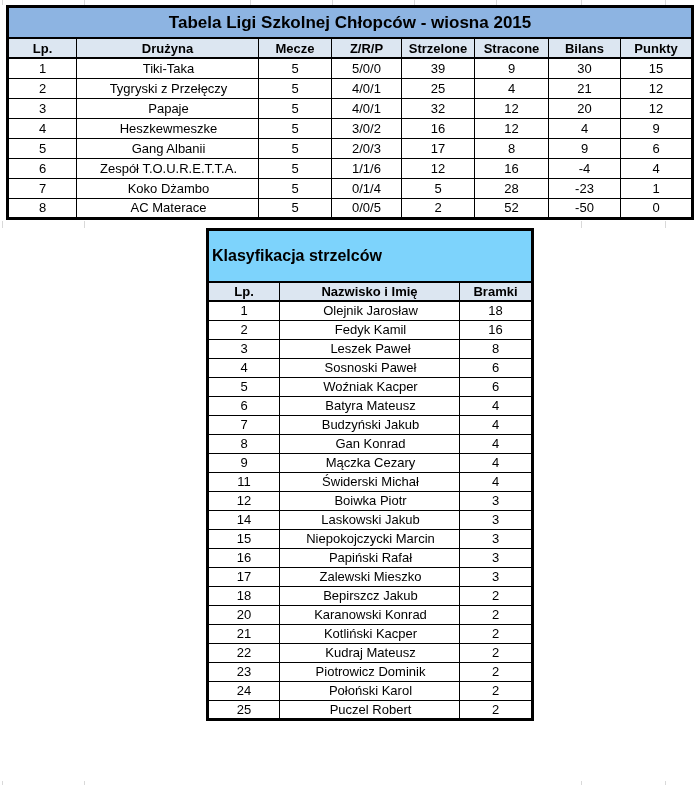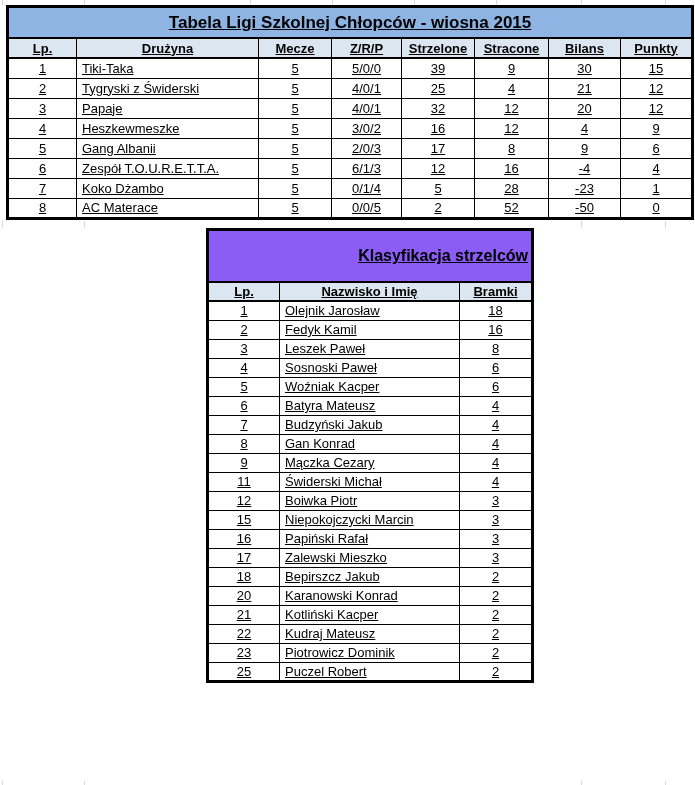--- a/index.html
+++ b/index.html
@@ -24,21 +24,20 @@
   }
   .stub-top    { top: 0;   height: 5px; }
   .stub-mid    { top: 221px; height: 7px; }
   .stub-bottom { top: 781px; height: 4px; }
 
   table {
     border-collapse: collapse;
     table-layout: fixed;
     position: absolute;
     background: #ffffff;
-    text-decoration: underline;
   }
 
   td, th {
     border: 1px solid #000;
     overflow: hidden;
     white-space: nowrap;
     font-size: 13px;
     font-weight: normal;
     padding: 0 3px;
     vertical-align: middle;
@@ -71,39 +70,39 @@
   #league-table tbody tr { height: 20px; }
 
   
   #scorers-table {
     left: 206px;
     top: 228px;
     width: 325px;
     border: 3px solid #000;
   }
   #scorers-table .title-row th {
-    background: #8b5cf6;
+    background: #7dd3fc;
     font-size: 16px;
     font-weight: bold;
-    text-align: right;
+    text-align: left;
     height: 50px;
     border: 3px solid #000;
     border-bottom-width: 2px;
   }
   #scorers-table .head-row th {
     background: #DCE6F1;
     font-weight: bold;
     text-align: center;
     height: 17px;
     border-bottom: 2px solid #000;
   }
   #scorers-table tbody tr { height: 19px; }
 
   td.ac { text-align: center; }
-  td.al { text-align: left; padding-left: 5px; }
+  td.al { text-align: center; padding-left: 5px; }
 </style>
 </head>
 <body>
 
 <div class="gridstub stub-top" style="left:2px"></div>
 <div class="gridstub stub-top" style="left:84px"></div>
 <div class="gridstub stub-top" style="left:250px"></div>
 <div class="gridstub stub-top" style="left:332px"></div>
 <div class="gridstub stub-top" style="left:414px"></div>
 <div class="gridstub stub-top" style="left:496px"></div>
@@ -150,21 +149,21 @@
         <td class="al">Tiki-Taka</td>
         <td class="ac">5</td>
         <td class="ac">5/0/0</td>
         <td class="ac">39</td>
         <td class="ac">9</td>
         <td class="ac">30</td>
         <td class="ac">15</td>
       </tr>
       <tr>
         <td class="ac">2</td>
-        <td class="al">Tygryski z Świderski</td>
+        <td class="al">Tygryski z Przełęczy</td>
         <td class="ac">5</td>
         <td class="ac">4/0/1</td>
         <td class="ac">25</td>
         <td class="ac">4</td>
         <td class="ac">21</td>
         <td class="ac">12</td>
       </tr>
       <tr>
         <td class="ac">3</td>
         <td class="al">Papaje</td>
@@ -192,21 +191,21 @@
         <td class="ac">2/0/3</td>
         <td class="ac">17</td>
         <td class="ac">8</td>
         <td class="ac">9</td>
         <td class="ac">6</td>
       </tr>
       <tr>
         <td class="ac">6</td>
         <td class="al">Zespół T.O.U.R.E.T.T.A.</td>
         <td class="ac">5</td>
-        <td class="ac">6/1/3</td>
+        <td class="ac">1/1/6</td>
         <td class="ac">12</td>
         <td class="ac">16</td>
         <td class="ac">-4</td>
         <td class="ac">4</td>
       </tr>
       <tr>
         <td class="ac">7</td>
         <td class="al">Koko Dżambo</td>
         <td class="ac">5</td>
         <td class="ac">0/1/4</td>
@@ -294,20 +293,25 @@
         <td class="ac">11</td>
         <td class="al">Świderski Michał</td>
         <td class="ac">4</td>
       </tr>
       <tr>
         <td class="ac">12</td>
         <td class="al">Boiwka Piotr</td>
         <td class="ac">3</td>
       </tr>
       <tr>
+        <td class="ac">14</td>
+        <td class="al">Laskowski Jakub</td>
+        <td class="ac">3</td>
+      </tr>
+      <tr>
         <td class="ac">15</td>
         <td class="al">Niepokojczycki Marcin</td>
         <td class="ac">3</td>
       </tr>
       <tr>
         <td class="ac">16</td>
         <td class="al">Papiński Rafał</td>
         <td class="ac">3</td>
       </tr>
       <tr>
@@ -334,18 +338,23 @@
         <td class="ac">22</td>
         <td class="al">Kudraj Mateusz</td>
         <td class="ac">2</td>
       </tr>
       <tr>
         <td class="ac">23</td>
         <td class="al">Piotrowicz Dominik</td>
         <td class="ac">2</td>
       </tr>
       <tr>
+        <td class="ac">24</td>
+        <td class="al">Połoński Karol</td>
+        <td class="ac">2</td>
+      </tr>
+      <tr>
         <td class="ac">25</td>
         <td class="al">Puczel Robert</td>
         <td class="ac">2</td>
       </tr>
     </tbody>
 </table>
 
 </body></html>

